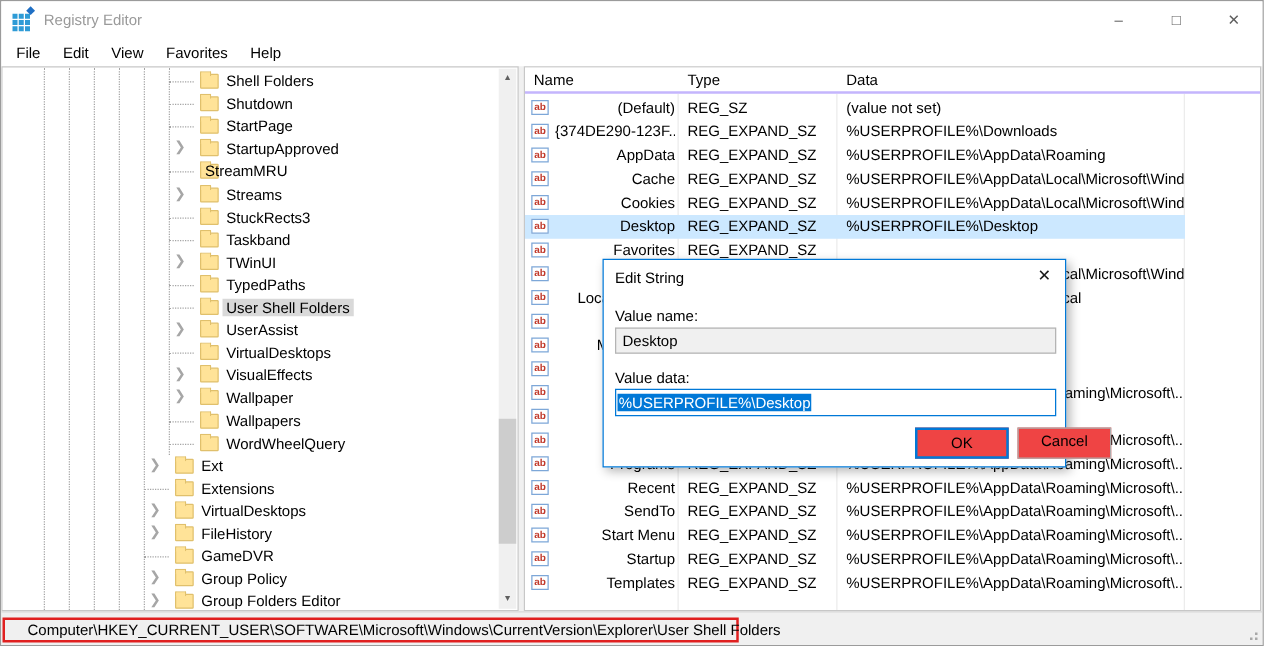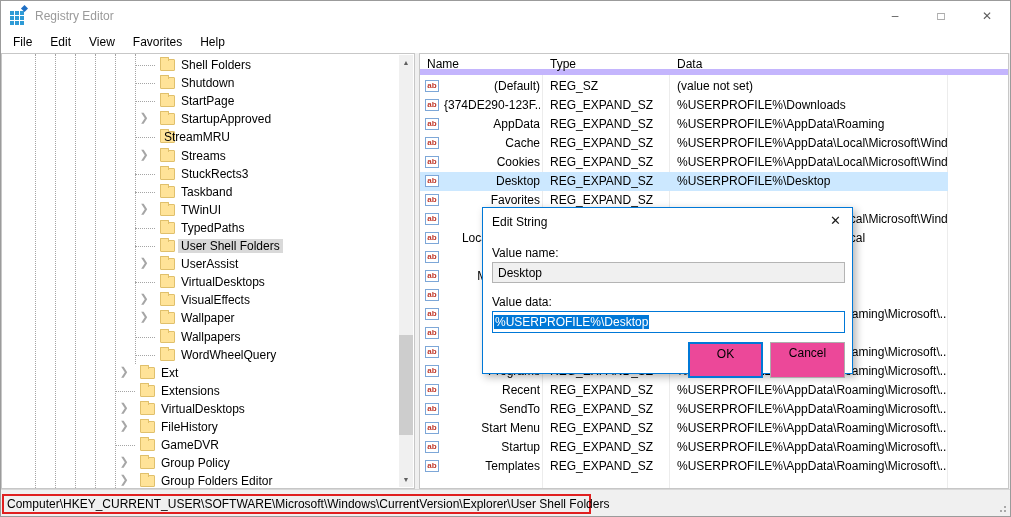--- a/index.html
+++ b/index.html
@@ -42,56 +42,56 @@
   .tree-row.sel .tree-label { background:#d9d9d9; }
 
   .vscroll { position:absolute; right:1px; top:1px; bottom:1px; width:14px; background:#f0f0f0; }
   .vscroll .arr { position:absolute; left:0; width:14px; height:15px; color:#606060;
                   font-size:7px; text-align:center; line-height:15px; }
   .vscroll .thumb { position:absolute; left:0; width:14px; background:#cdcdcd; }
 
   .list-pane { position:absolute; left:418px; right:1px; top:0; bottom:0;
                background:#fff; border:1px solid #c7c7c7; overflow:hidden; }
   .list-header { position:absolute; top:0; left:0; right:0; height:21px; background:#fff;
-                 border-bottom:6px solid #c4b5fd; }
+                 border-bottom:2px solid #c4b5fd; }
   .col-h { position:absolute; top:3px; }
   .col-line { position:absolute; top:0; bottom:0; border-left:1px solid #ececec; }
   .list-row { position:absolute; left:0; width:528px; height:19px; white-space:nowrap; z-index:2; }
   .list-row.sel { background:#cce8ff; }
   .ab-icon { position:absolute; left:5px; top:3px; width:14px; height:12px; background:#fff;
              border:1px solid #7da7d8; font-size:8px; font-weight:bold; color:#c0392b;
              text-align:center; line-height:10px; }
   .cell-name { position:absolute; left:24px; top:2px; width:96px; overflow:hidden;text-align:right; }
   .cell-type { position:absolute; left:130px; top:2px; width:118px; overflow:hidden; }
   .cell-data { position:absolute; left:257px; top:2px; width:270px; overflow:hidden; }
 
   
   .statusbar { position:absolute; bottom:0; left:0; right:0; height:27px; background:#f0f0f0;
                border-top:1px solid #d7d7d7; }
   .status-annotation { position:absolute; left:1px; top:4px; width:589px; height:20px;
                        border:2px solid #e02020; display:flex; align-items:center; }
-  .status-path { padding-left:3px; white-space:nowrap; }
+  .status-path { padding-left:18px; white-space:nowrap; }
   .grip { position:absolute; right:4px; bottom:4px; width:8px; height:8px; }
   .grip i { position:absolute; width:2px; height:2px; background:#a8a8a8; }
 
   
   .dialog { position:absolute; left:481px; top:206px; width:371px; height:167px;
             background:#fff; border:1px solid #0078d7; box-shadow:3px 3px 8px rgba(0,0,0,.30);
             z-index:10; }
   .dlg-title { position:absolute; left:9px; top:7px; }
   .dlg-close { position:absolute; right:11px; top:5px; font-size:13px; color:#1a1a1a; }
   .dlg-label-name { position:absolute; left:9px; top:38px; }
   .dlg-field-name { position:absolute; left:9px; top:54px; width:353px; height:21px;
                     background:#f0f0f0; border:1px solid #b4b4b4; padding:3px 5px; }
   .dlg-label-data { position:absolute; left:9px; top:87px; }
   .dlg-field-data { position:absolute; left:9px; top:103px; width:353px; height:22px;
                     background:#fff; border:1px solid #0078d7; padding:3px 1px; }
   .dlg-field-data .seltext { background:#0078d7; color:#fff; padding:0 1px; }
-  .dlg-btn { position:absolute; top:134px; width:75px; height:36px; background:#ec4899;
-             text-align:center; line-height:20px; }
+  .dlg-btn { position:absolute; top:134px; width:75px; height:25px; background:#ef4444;
+             text-align:center; line-height:20px;margin-left:44px; }
   .btn-ok { left:205px; border:2px solid #0078d7; }
   .btn-cancel { left:287px; border:1px solid #adadad; line-height:21px; }
 </style>
 </head>
 <body>
 
 <div class="window">
 
   <div class="titlebar">
     <div class="app-icon">

